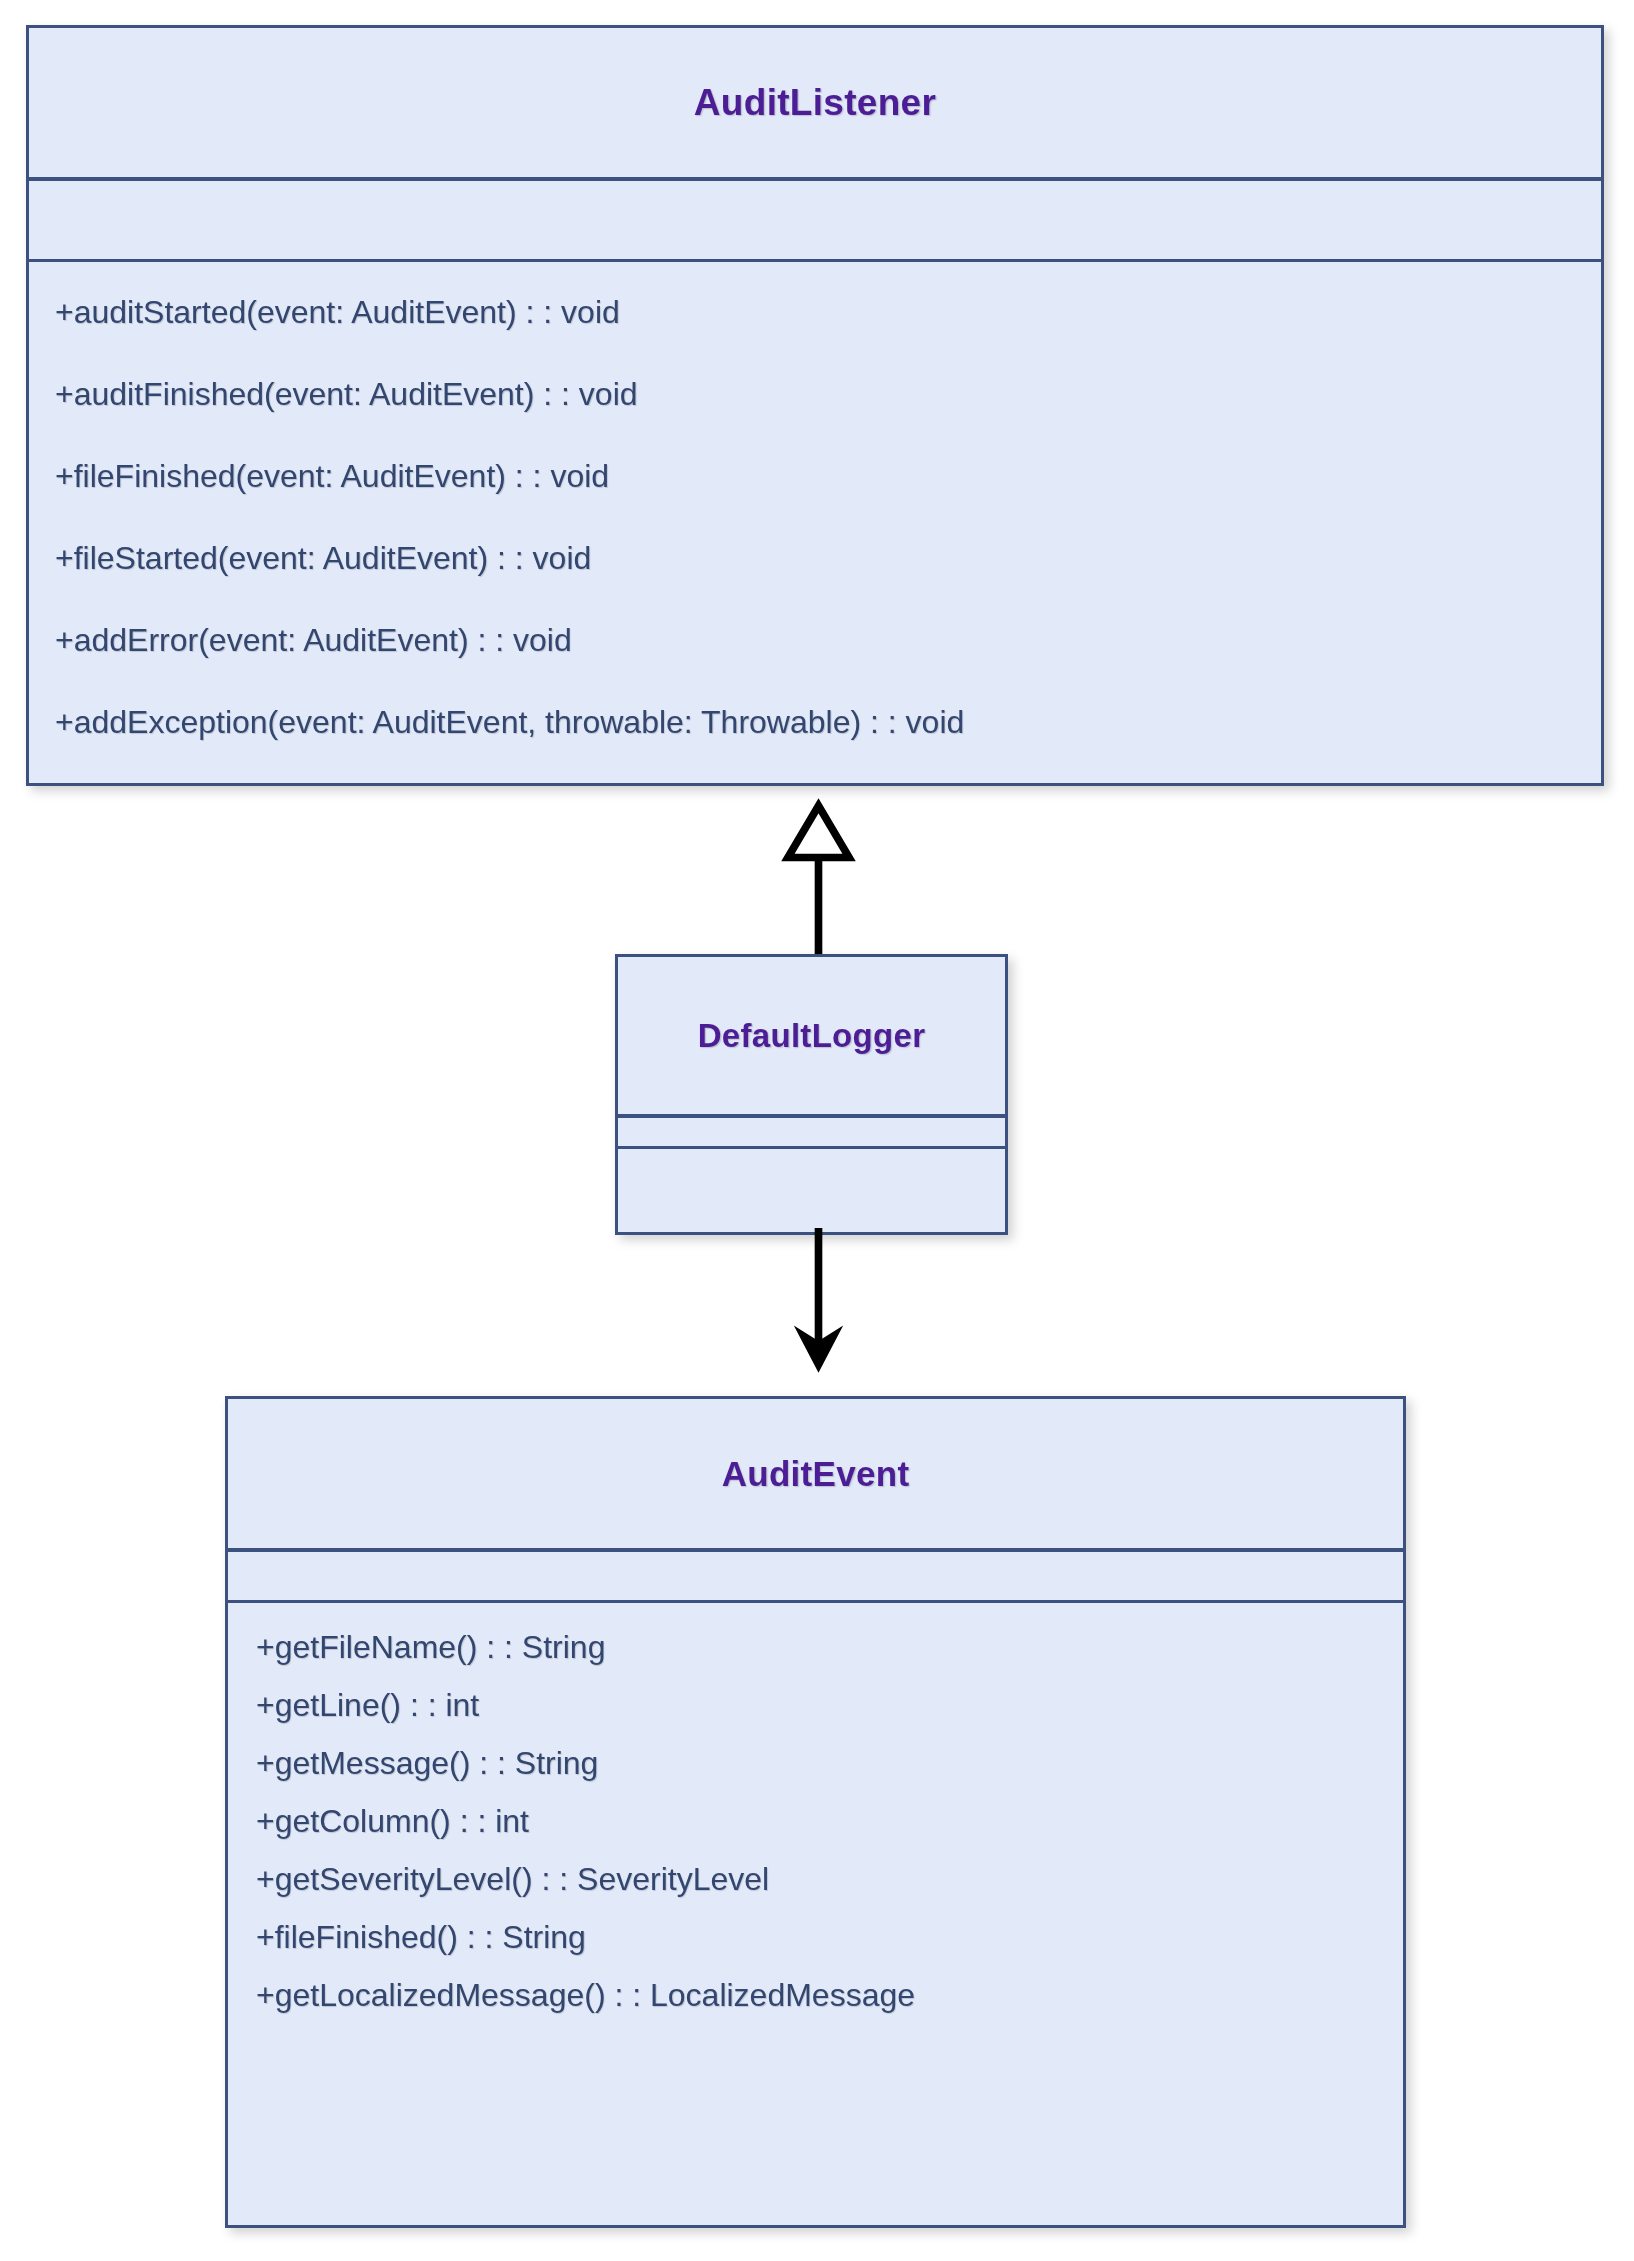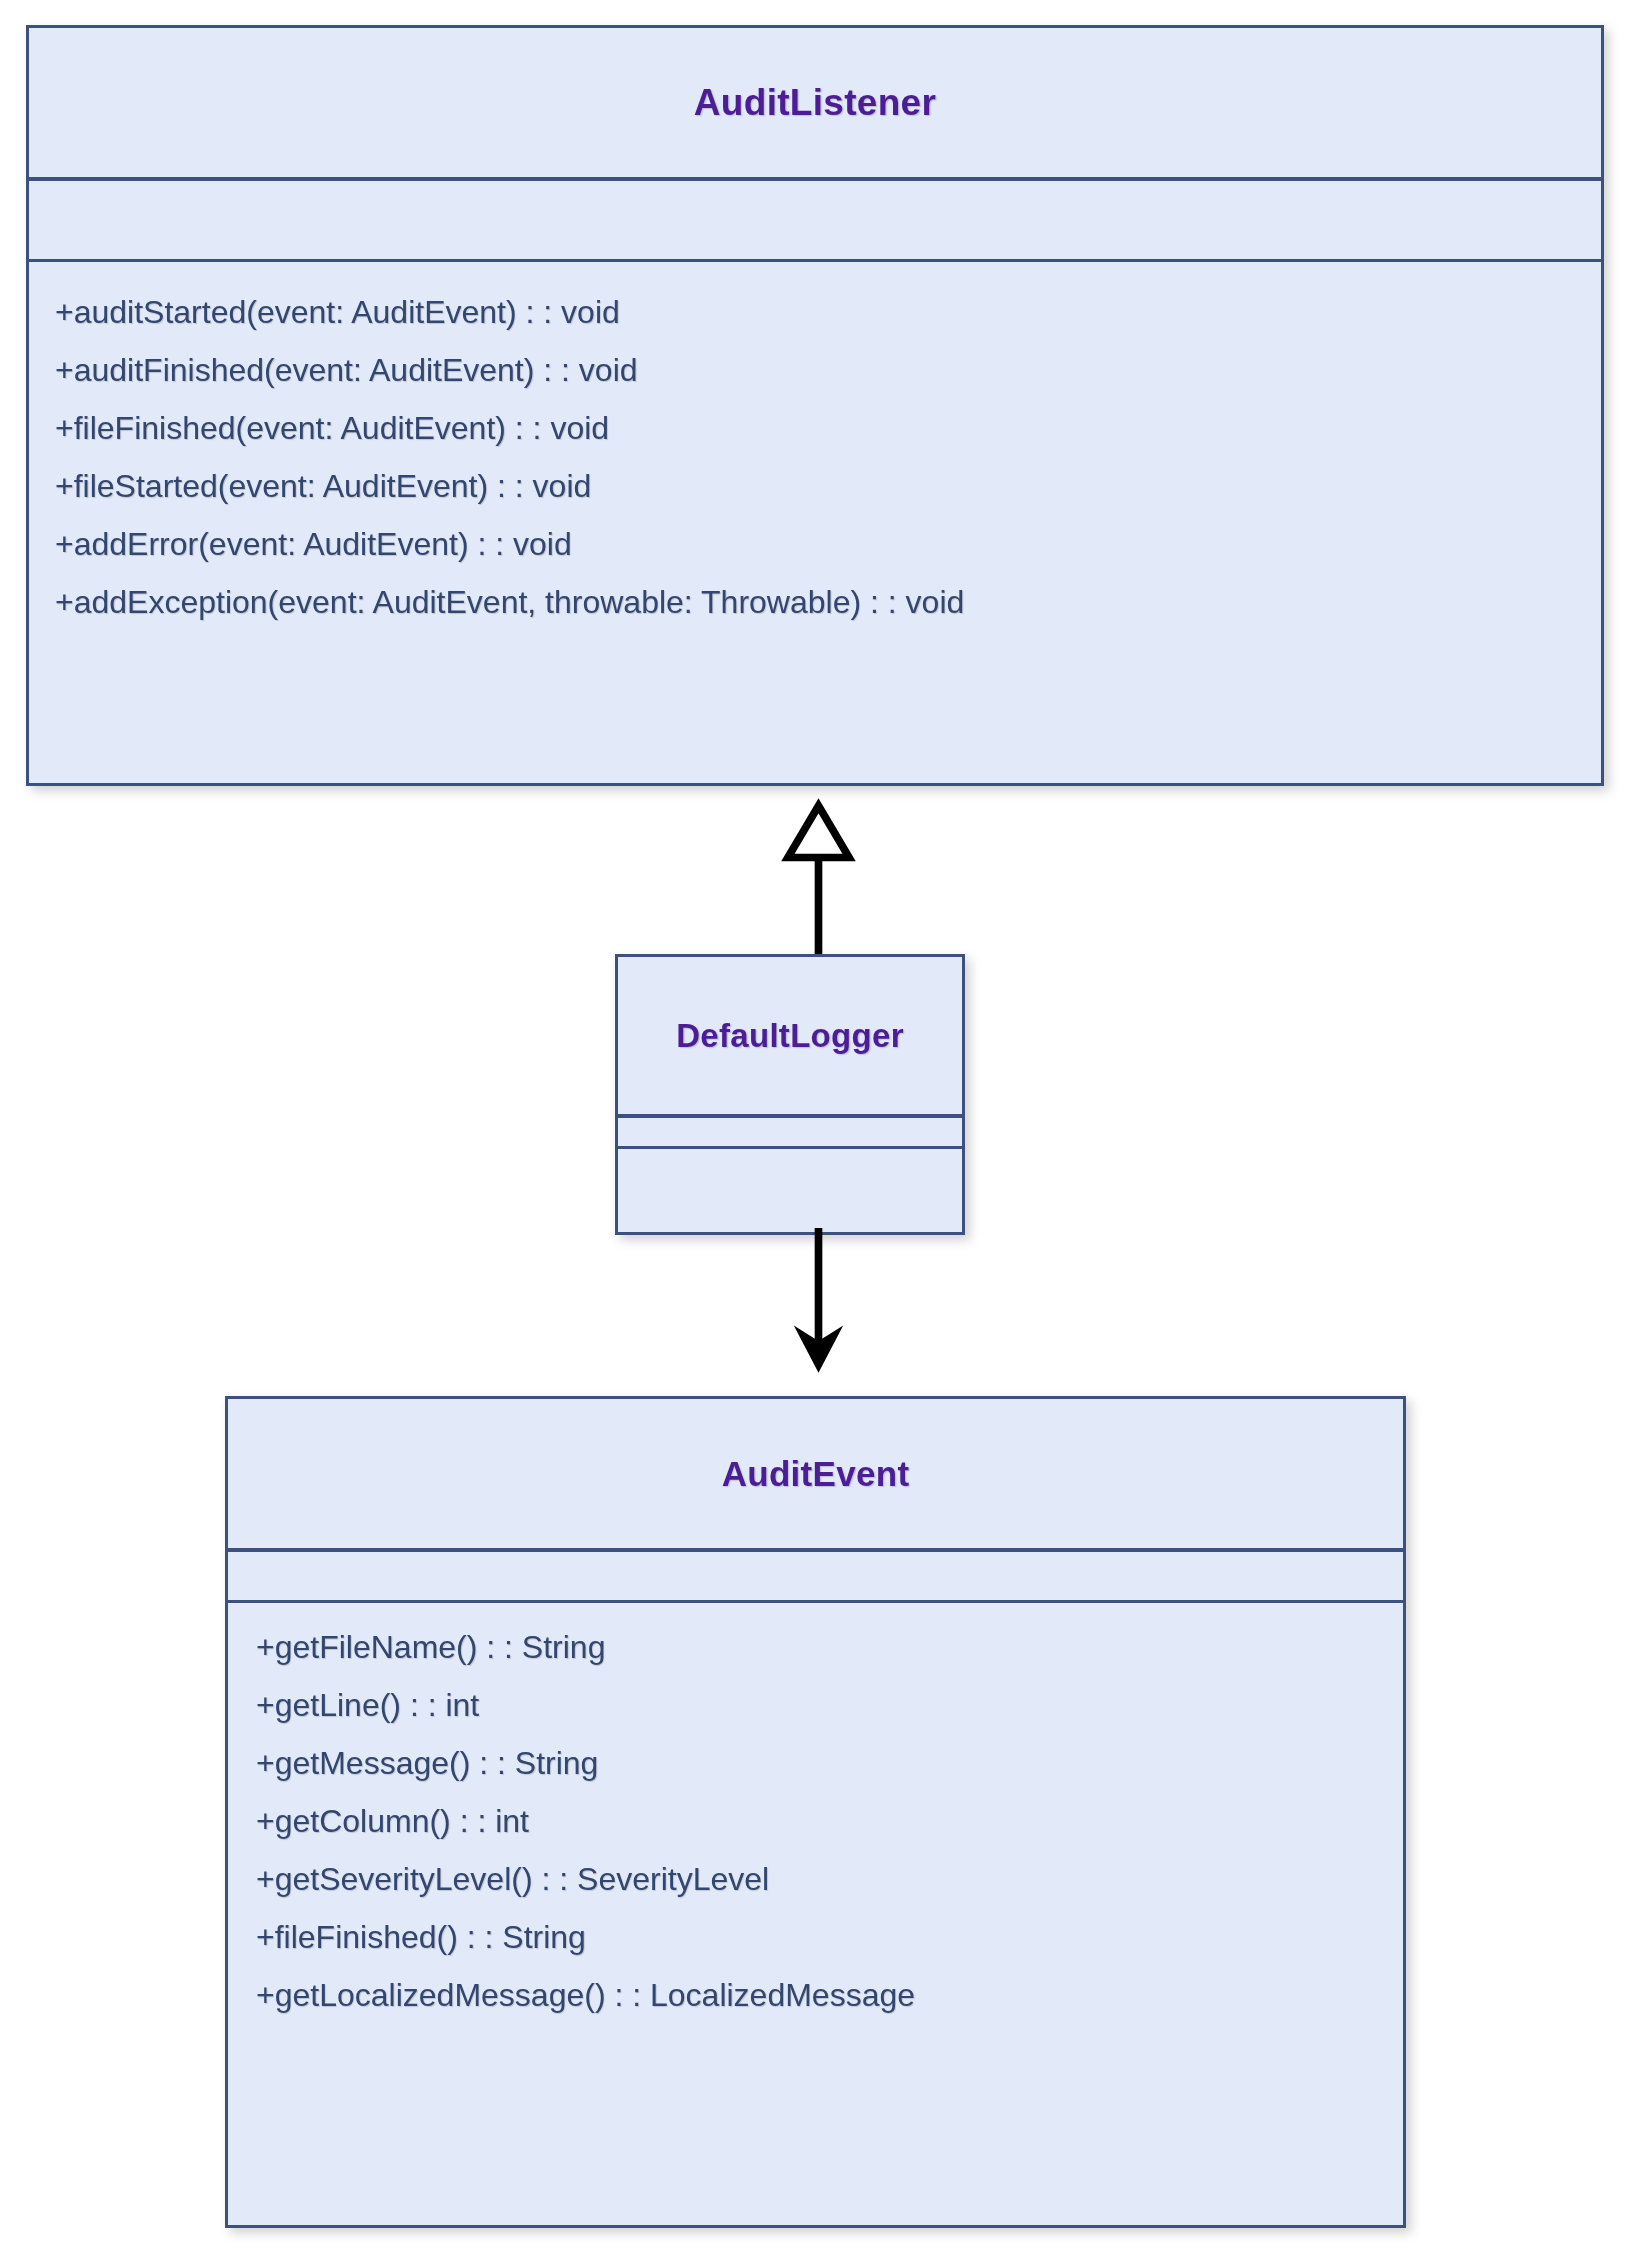--- a/index.html
+++ b/index.html
@@ -78,31 +78,32 @@
   #box-audit-listener .uml-title {
     height: 149px;
     font-size: 37px;
   }
   #box-audit-listener .uml-divider { height: 3.5px; }
   #box-audit-listener .attrs { height: 78px; }
   #box-audit-listener .methods {
     flex: 1 1 auto;
     padding: 21px 0 0 26px;
     justify-content: flex-start;
+    gap: 24px;
   }
   #box-audit-listener .uml-member {
     font-size: 32px;
     line-height: 58px;
   }
 
   
   #box-default-logger {
     left: 615px;
     top: 954px;
-    width: 350px;
+    width: 393px;
     height: 281px;
   }
   #box-default-logger .uml-title {
     height: 157px;
     font-size: 33px;
   }
   #box-default-logger .uml-divider { height: 3.5px; }
   #box-default-logger .attrs { height: 28px; }
   #box-default-logger .methods { flex: 1 1 auto; }
 

